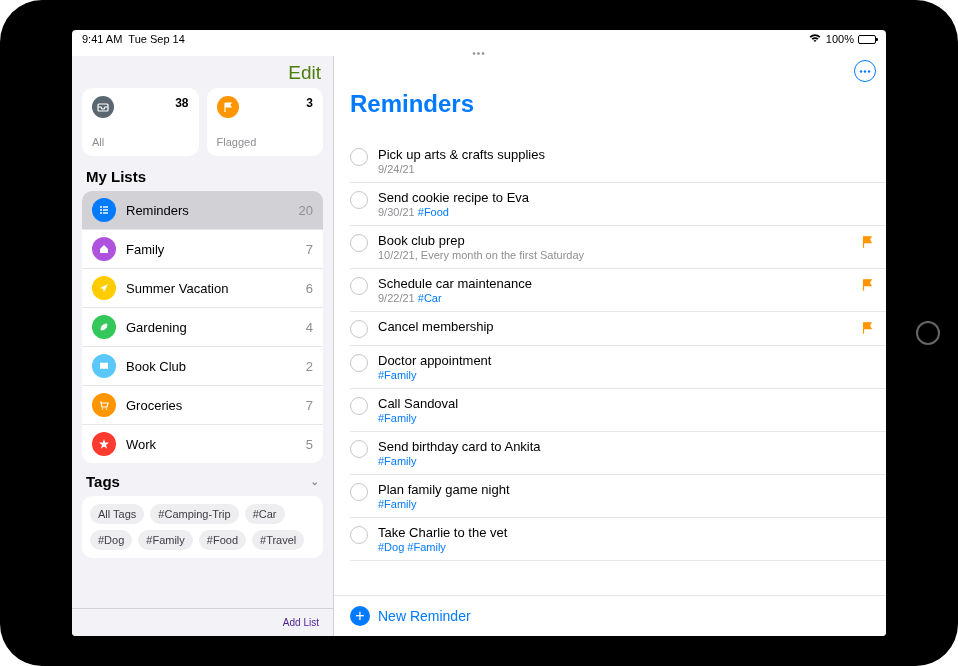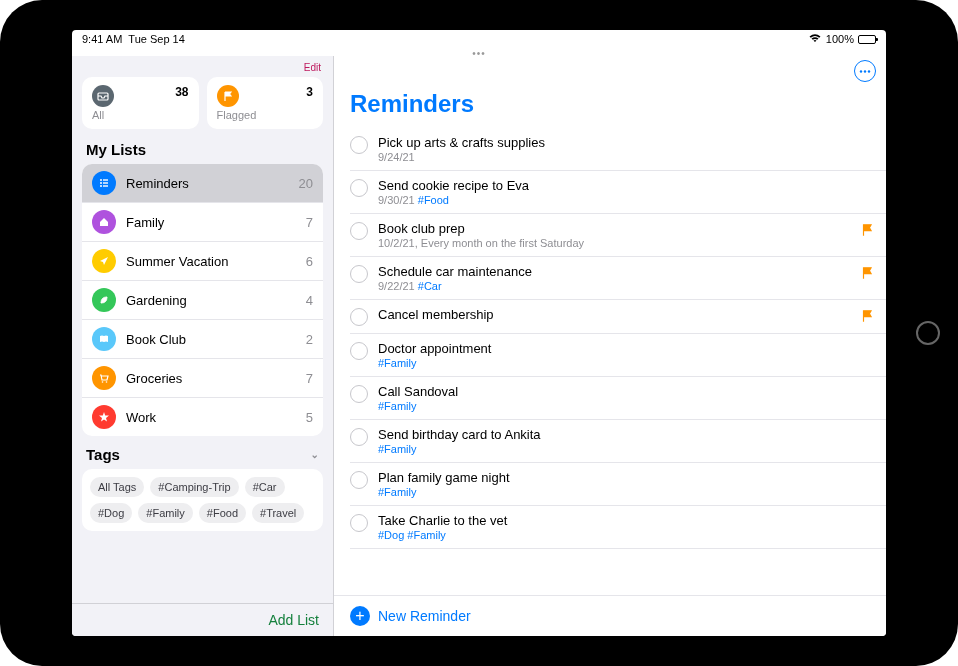--- a/index.html
+++ b/index.html
@@ -84,22 +84,22 @@
       display: flex;
       flex-direction: column;
       border-right: 1px solid #d1d1d6;
     }
     .sidebar-top {
       display: flex;
       justify-content: flex-end;
       padding: 6px 12px 4px;
     }
     .edit-btn {
-      color: #be185d;
-      font-size: 10px;
+      color: #4d7c0f;
+      font-size: 19px;
       cursor: pointer;
     }
     .smart-cards {
       display: flex;
       gap: 8px;
       padding: 0 10px 10px;
     }
     .smart-card {
       flex: 1;
       background: #fff;
@@ -111,21 +111,21 @@
     }
     .smart-card-left { display: flex; flex-direction: column; gap: 2px; }
     .smart-card-icon {
       width: 22px;
       height: 22px;
       border-radius: 50%;
       display: flex;
       align-items: center;
       justify-content: center;
     }
-    .smart-card-label { font-size: 11px; color: #8e8e93; }
+    .smart-card-label { font-size: 11px; color: #8e8e93; margin-top: 16px; }
     .smart-card-count { font-size: 12px; font-weight: 700; color: #000; }
     .section-header {
       font-size: 15px;
       font-weight: 700;
       color: #000;
       padding: 2px 14px 6px;
       display: flex;
       justify-content: space-between;
       align-items: center;
     }
@@ -175,22 +175,22 @@
       cursor: pointer;
     }
     .sidebar-footer {
       margin-top: auto;
       display: flex;
       justify-content: flex-end;
       padding: 8px 14px;
       border-top: 1px solid #d1d1d6;
     }
     .add-list-btn {
-      color: #15803d;
-      font-size: 14px;
+      color: #4c1d95;
+      font-size: 10px;
       cursor: pointer;
     }
     .main {
       flex: 1;
       display: flex;
       flex-direction: column;
       background: #fff;
     }
     .main-header {
       display: flex;
@@ -219,20 +219,21 @@
     .main-title {
       font-size: 24px;
       font-weight: 700;
       color: #007aff;
       padding: 8px 16px 10px;
     }
     .reminders-list {
       flex: 1;
       overflow-y: auto;
       padding: 0 0 0 16px;
+      margin-top: 12px;
     }
     .reminder-item {
       display: flex;
       align-items: flex-start;
       padding: 7px 12px 7px 0;
       border-bottom: 1px solid #e5e5ea;
       gap: 10px;
     }
     .reminder-circle {
       width: 18px;

